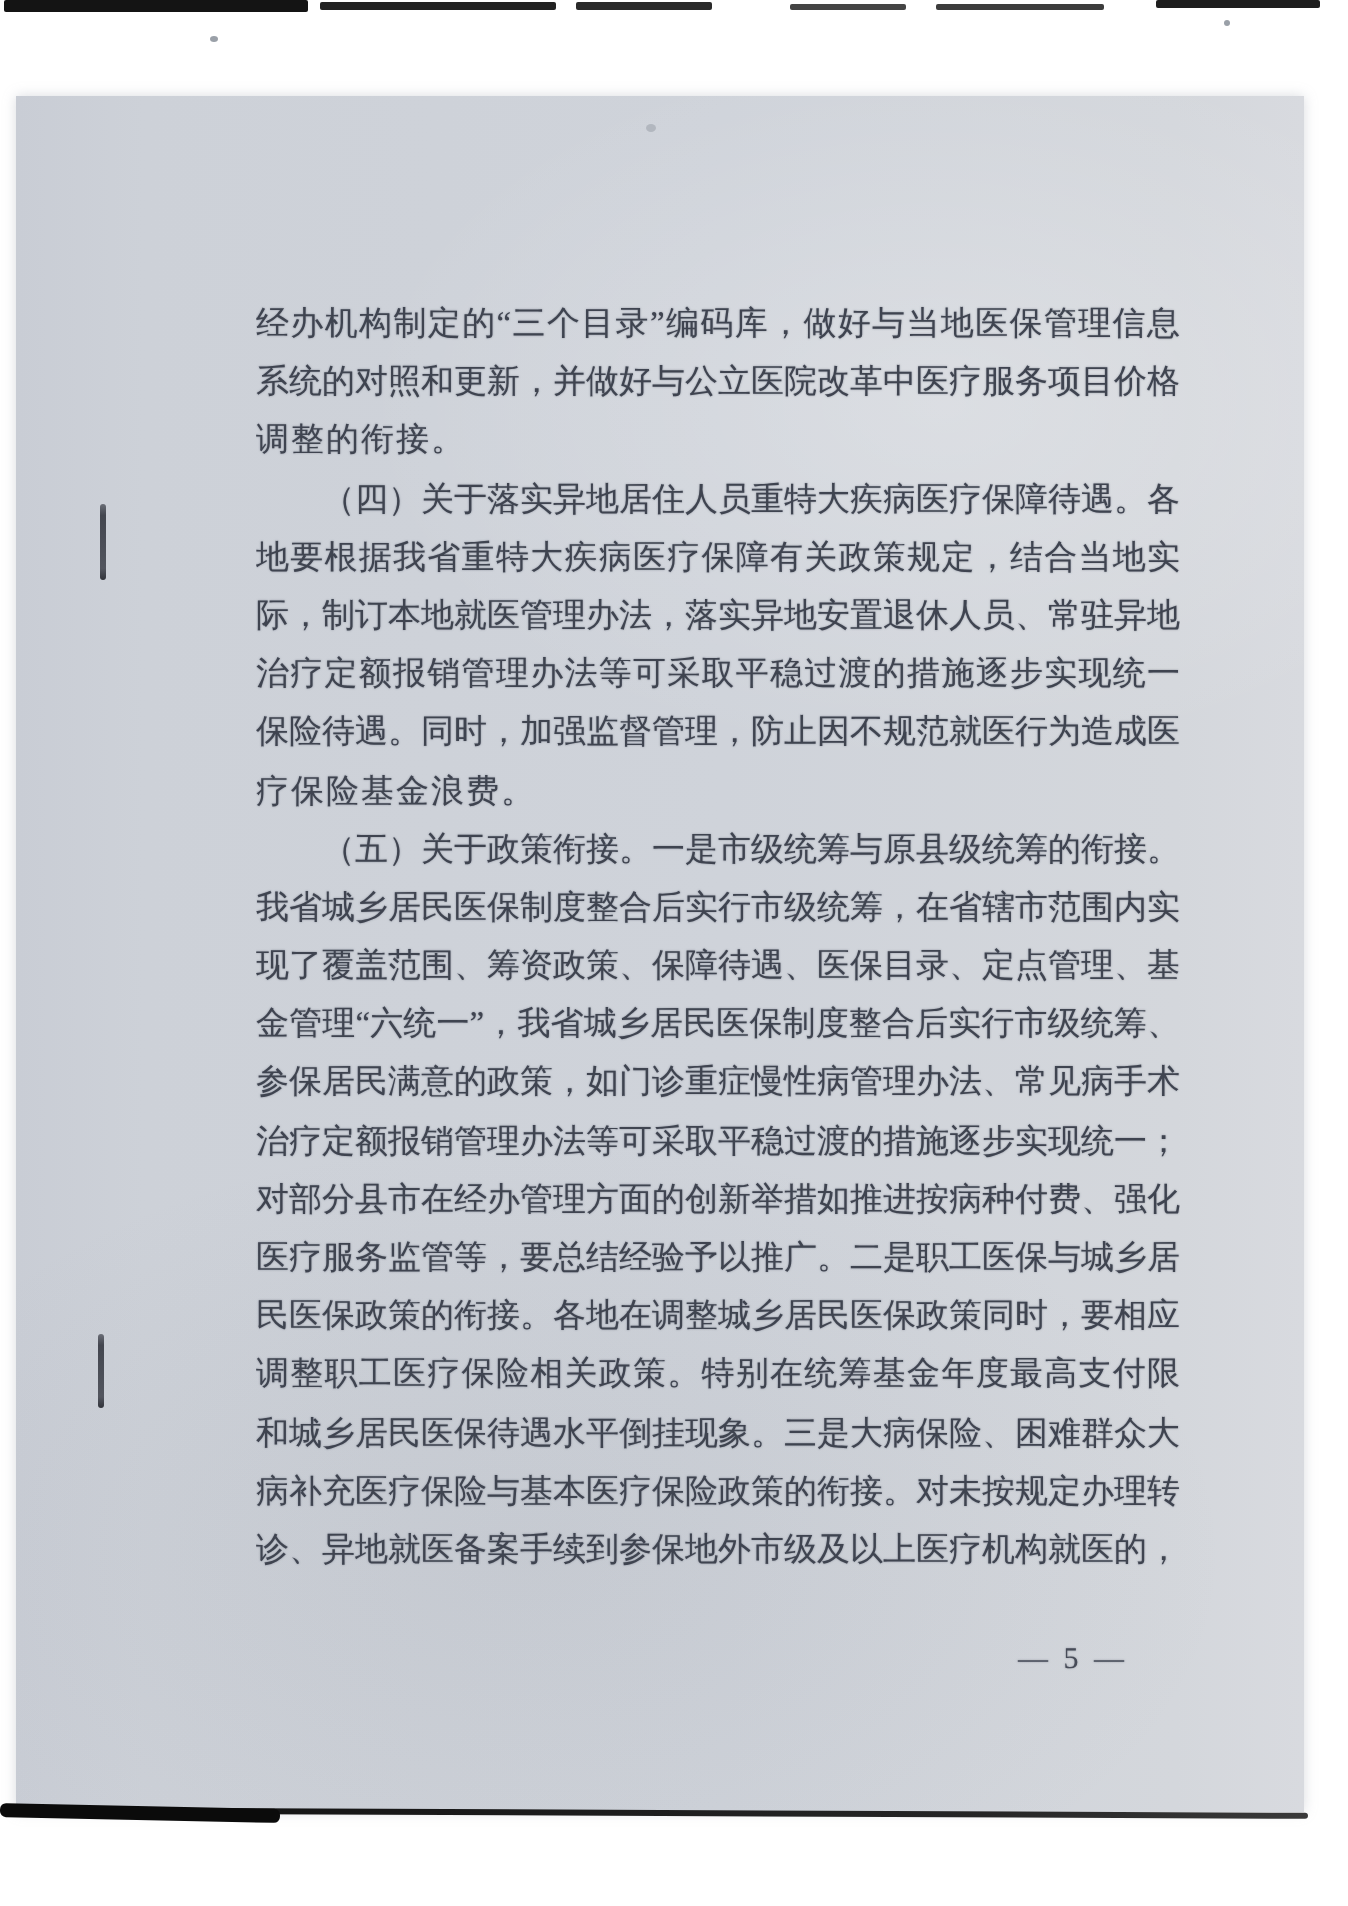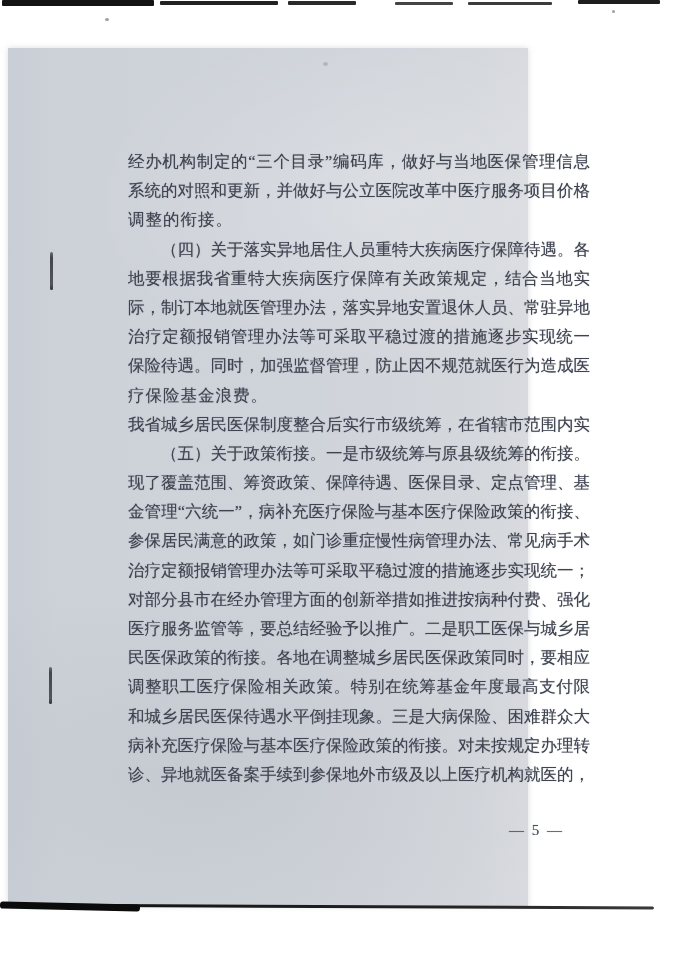--- a/index.html
+++ b/index.html
@@ -24,21 +24,21 @@
   .speck {
     position: absolute;
     background: #9aa0a8;
     border-radius: 50%;
   }
   
   .page {
     position: absolute;
     left: 8px;
     top: 48px;
-    width: 520px;
+    width: 644px;
     height: 858px;
     background:
       radial-gradient(ellipse 420px 260px at 72% 18%, rgba(255,255,255,0.22), rgba(255,255,255,0) 70%),
       radial-gradient(ellipse 500px 300px at 40% 85%, rgba(120,126,136,0.10), rgba(120,126,136,0) 70%),
       linear-gradient(to right, #c9cdd5 0%, #cdd1d8 10%, #cfd3da 55%, #d4d7dc 90%, #d8dadf 100%),
       #cdd1d8;
     box-shadow: 0 0 6px rgba(150,155,165,0.35);
   }
   
   .edge-line {
@@ -139,24 +139,24 @@
         </div>
         <div>
           <div class="line first">（四）关于落实异地居住人员重特大疾病医疗保障待遇。各</div>
           <div class="line">地要根据我省重特大疾病医疗保障有关政策规定，结合当地实</div>
           <div class="line">际，制订本地就医管理办法，落实异地安置退休人员、常驻异地</div>
           <div class="line">治疗定额报销管理办法等可采取平稳过渡的措施逐步实现统一</div>
           <div class="line">保险待遇。同时，加强监督管理，防止因不规范就医行为造成医</div>
           <div class="line short">疗保险基金浪费。</div>
         </div>
         <div>
+          <div class="line first">（五）关于政策衔接。一是市级统筹与原县级统筹的衔接。</div>
           <div class="line">我省城乡居民医保制度整合后实行市级统筹，在省辖市范围内实</div>
-          <div class="line first">（五）关于政策衔接。一是市级统筹与原县级统筹的衔接。</div>
           <div class="line">现了覆盖范围、筹资政策、保障待遇、医保目录、定点管理、基</div>
-          <div class="line">金管理“六统一”，病补充医疗保险与基本医疗保险政策的衔接、</div>
+          <div class="line">金管理“六统一”，我省城乡居民医保制度整合后实行市级统筹、</div>
           <div class="line">参保居民满意的政策，如门诊重症慢性病管理办法、常见病手术</div>
           <div class="line">治疗定额报销管理办法等可采取平稳过渡的措施逐步实现统一；</div>
           <div class="line">对部分县市在经办管理方面的创新举措如推进按病种付费、强化</div>
           <div class="line">医疗服务监管等，要总结经验予以推广。二是职工医保与城乡居</div>
           <div class="line">民医保政策的衔接。各地在调整城乡居民医保政策同时，要相应</div>
           <div class="line">调整职工医疗保险相关政策。特别在统筹基金年度最高支付限</div>
           <div class="line">和城乡居民医保待遇水平倒挂现象。三是大病保险、困难群众大</div>
           <div class="line">病补充医疗保险与基本医疗保险政策的衔接。对未按规定办理转</div>
           <div class="line">诊、异地就医备案手续到参保地外市级及以上医疗机构就医的，</div>
         </div>

